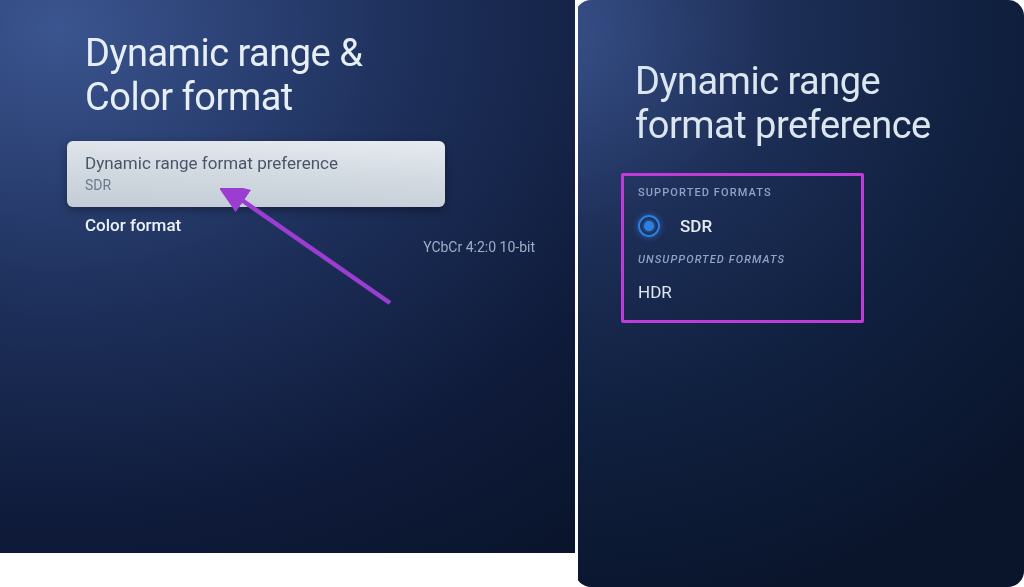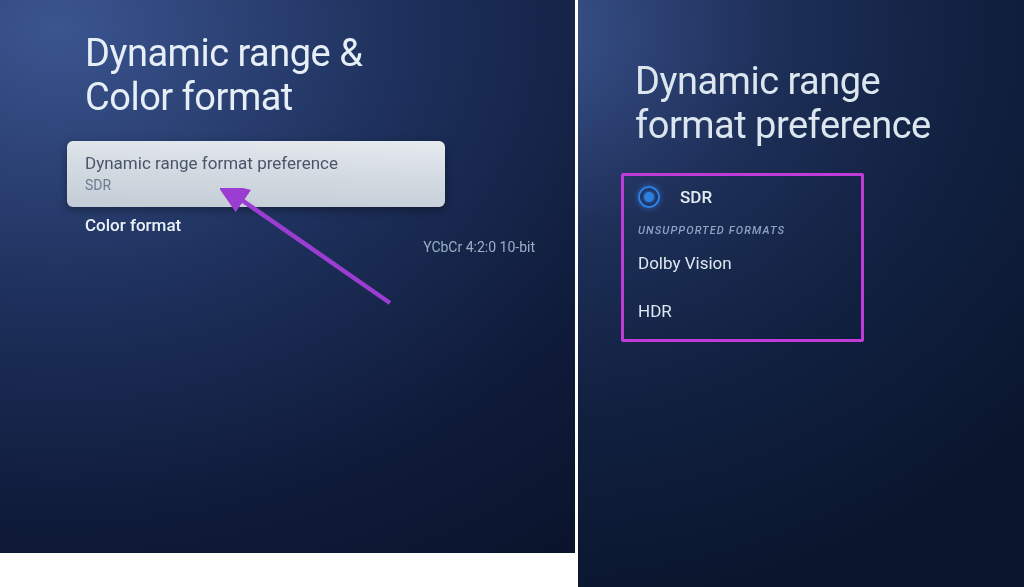--- a/index.html
+++ b/index.html
@@ -17,20 +17,21 @@
       background: radial-gradient(ellipse 900px 700px at 10% 5%, #3b5590 0%, #1d2f5a 40%, #0f1b3a 70%, #081228 100%);
       padding: 32px 40px 40px 85px;
       position: relative;
     }
     .pane-right {
       width: 449px;
       height: 587px;
       background: radial-gradient(ellipse 700px 600px at -10% 5%, #3a548e 0%, #1e2f58 35%, #10203f 65%, #0a152c 100%);
       padding: 60px 40px 40px 60px;
       position: relative;
+      border-radius: 16px;
     }
     .divider {
       position: absolute;
       left: 575px;
       top: 0;
       width: 3px;
       height: 587px;
       background: #fff;
       z-index: 5;
     }
@@ -179,26 +180,26 @@
 
 <div class="divider"></div>
 
 <div class="pane-right">
   <h1 class="title-right">
     <span>Dynamic range</span><br>
     <span>format preference</span>
   </h1>
 
   <div class="highlight-box">
+    <div class="section-header">SUPPORTED FORMATS</div>
 
     <div class="radio-row">
       <span class="radio-outer">
         <span class="radio-inner"></span>
       </span>
       <span class="radio-label">SDR</span>
     </div>
 
     <div class="section-header second">UNSUPPORTED FORMATS</div>
 
-    <div class="format-item">Dolby Vision</div>
     <div class="format-item">HDR</div>
   </div>
 </div>
 
 </body></html>

